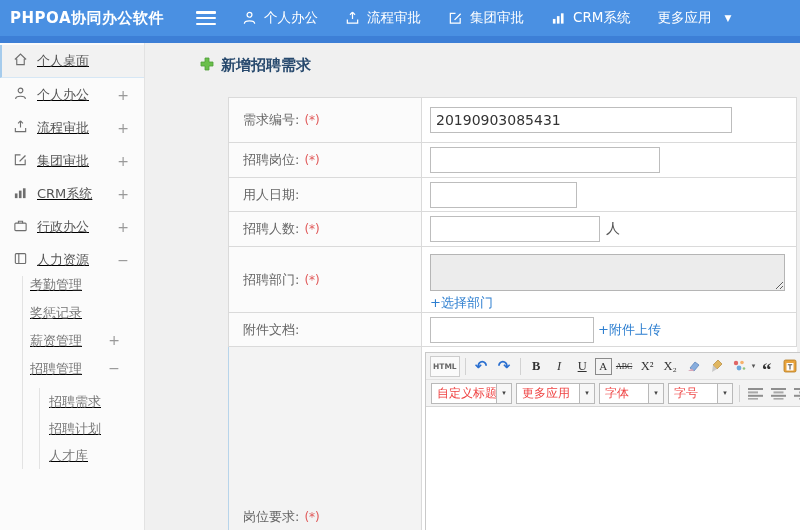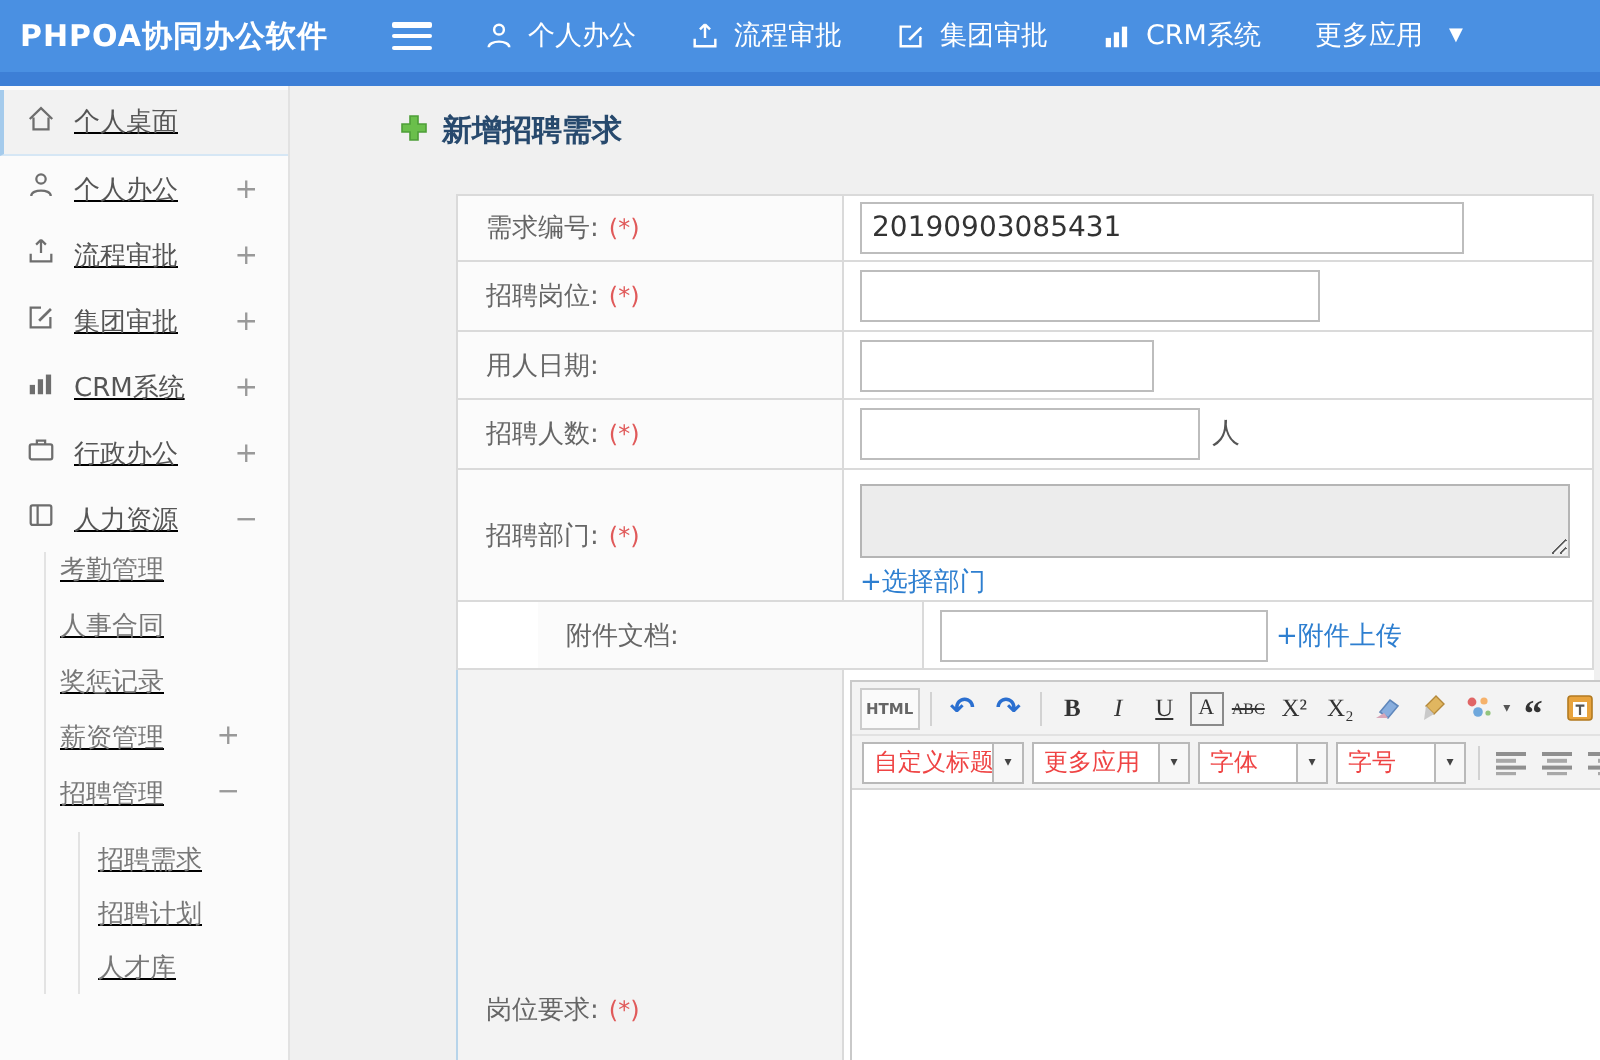--- a/index.html
+++ b/index.html
@@ -184,23 +184,20 @@
         </svg></span>
     <span>人力资源</span>
     <span class="toggle">−</span>
   </div>
 
   <div class="sub-group">
     <div class="sub-item">
         <span>考勤管理</span>
       </div>
     <div class="sub-item">
-        <span>人事合同</span>
-      </div>
-    <div class="sub-item">
         <span>奖惩记录</span>
       </div>
     <div class="sub-item">
         <span>薪资管理</span>
         <span class="toggle">+</span>
       </div>
     <div class="sub-item">
         <span>招聘管理</span>
         <span class="toggle">−</span>
       </div>
@@ -221,21 +218,21 @@
 <div class="content">
   <div class="page-title">
     <span><svg width="14" height="14" viewBox="0 0 14 14">
           <path d="M5 1 H9 V5 H13 V9 H9 V13 H5 V9 H1 V5 H5 Z" fill="#6abf4b" stroke="#4e9e38" stroke-width="0.8"></path>
         </svg></span>
     <span class="txt">新增招聘需求</span>
   </div>
 
   <div class="form-table">
 
-    <div class="form-row first" style="height:34px;">
+    <div class="form-row first" style="height:46px;">
       <div class="cell-label">
         <span>需求编号:</span>
         <span class="req">(*)</span>
       </div>
       <div class="cell-value">
         <input class="inp" style="width: 302px;" value="20190903085431">
       </div>
     </div>
 
     <div class="form-row" style="height:35px;">
@@ -272,21 +269,21 @@
       <div class="cell-label">
         <span>招聘部门:</span>
         <span class="req">(*)</span>
       </div>
       <div class="cell-value dept-cell">
         <textarea class="dept-area" style=""></textarea>
         <a class="lnk">+选择部门</a>
       </div>
     </div>
 
-    <div class="form-row" style="height:34px;padding-left:40px;">
+    <div class="form-row" style="height:34px;">
       <div class="cell-label">
         <span>附件文档:</span>
       </div>
       <div class="cell-value">
         <input class="inp" style="width: 164px;">
         <a class="lnk" style="margin-left:-2px;">+附件上传</a>
       </div>
     </div>
 
     <div class="form-row editor-row">

